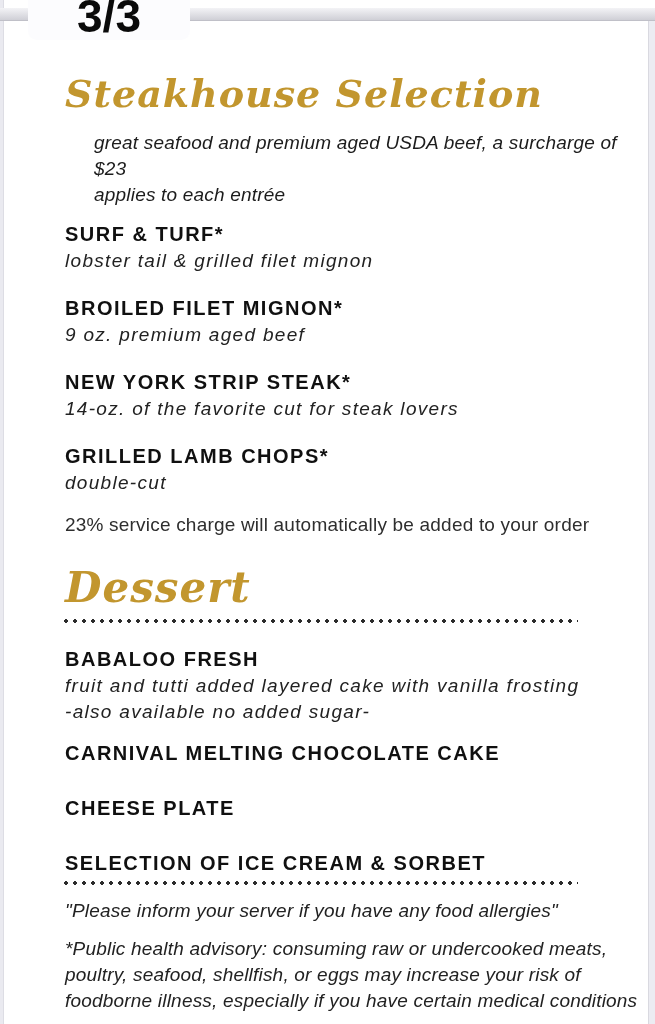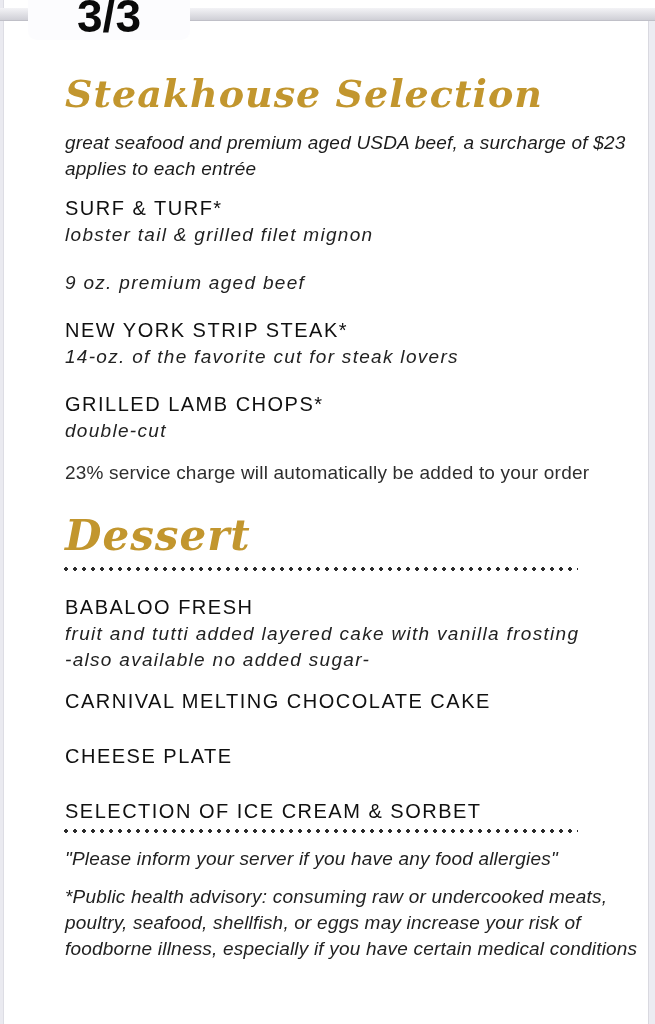--- a/index.html
+++ b/index.html
@@ -24,25 +24,25 @@
 
   
   .content { position:absolute; left:65px; top:22px; width:580px; z-index:3; }
 
   .menu-title { font-family:"DejaVu Serif", serif; font-style:italic;
                 font-weight:bold; color:#c2962e; }
   .title-steak   { font-size:38px; line-height:44px; margin-top:50px; letter-spacing:1px; }
   .title-dessert { font-size:42px; line-height:46px; margin-top:28px; letter-spacing:1px; }
 
   .section-desc { font-style:italic; font-size:19px; line-height:26px;
-                  color:#1c1c1c; letter-spacing:.2px; margin-top:14px; }
+                  color:#1c1c1c; letter-spacing:.2px; margin-top:14px;margin-left:29px; }
 
   .item       { margin-top:22px; }
   .item-first { margin-top:14px; }
-  .item-name  { font-weight:normal; font-size:20px; line-height:24px;
+  .item-name  { font-weight:bold; font-size:20px; line-height:24px;
                 letter-spacing:1.5px; color:#101010; }
   .item-desc  { font-style:italic; font-size:19px; line-height:26px;
                 letter-spacing:1.3px; color:#222; margin-top:2px; }
 
   .service-note { font-size:19px; line-height:24px; color:#2e2e2e;
                   letter-spacing:.2px; margin-top:17px; }
 
   .dotline { width:514px; height:4px; margin-top:8px; margin-left:-1px;
              background-image:radial-gradient(circle at 2px 2px, #2b2b2b 1.6px, transparent 1.9px);
              background-size:9px 4px; background-repeat:repeat-x; }
@@ -75,20 +75,21 @@
     <div>great seafood and premium aged USDA beef, a surcharge of $23</div>
     <div>applies to each entrée</div>
   </div>
 
   <div class="item item-first">
     <div class="item-name">SURF &amp; TURF*</div>
     <div class="item-desc">lobster tail &amp; grilled filet mignon</div>
   </div>
 
   <div class="item">
+    <div class="item-name">BROILED FILET MIGNON*</div>
     <div class="item-desc">9 oz. premium aged beef</div>
   </div>
 
   <div class="item">
     <div class="item-name">NEW YORK STRIP STEAK*</div>
     <div class="item-desc">14-oz. of the favorite cut for steak lovers</div>
   </div>
 
   <div class="item">
     <div class="item-name">GRILLED LAMB CHOPS*</div>

